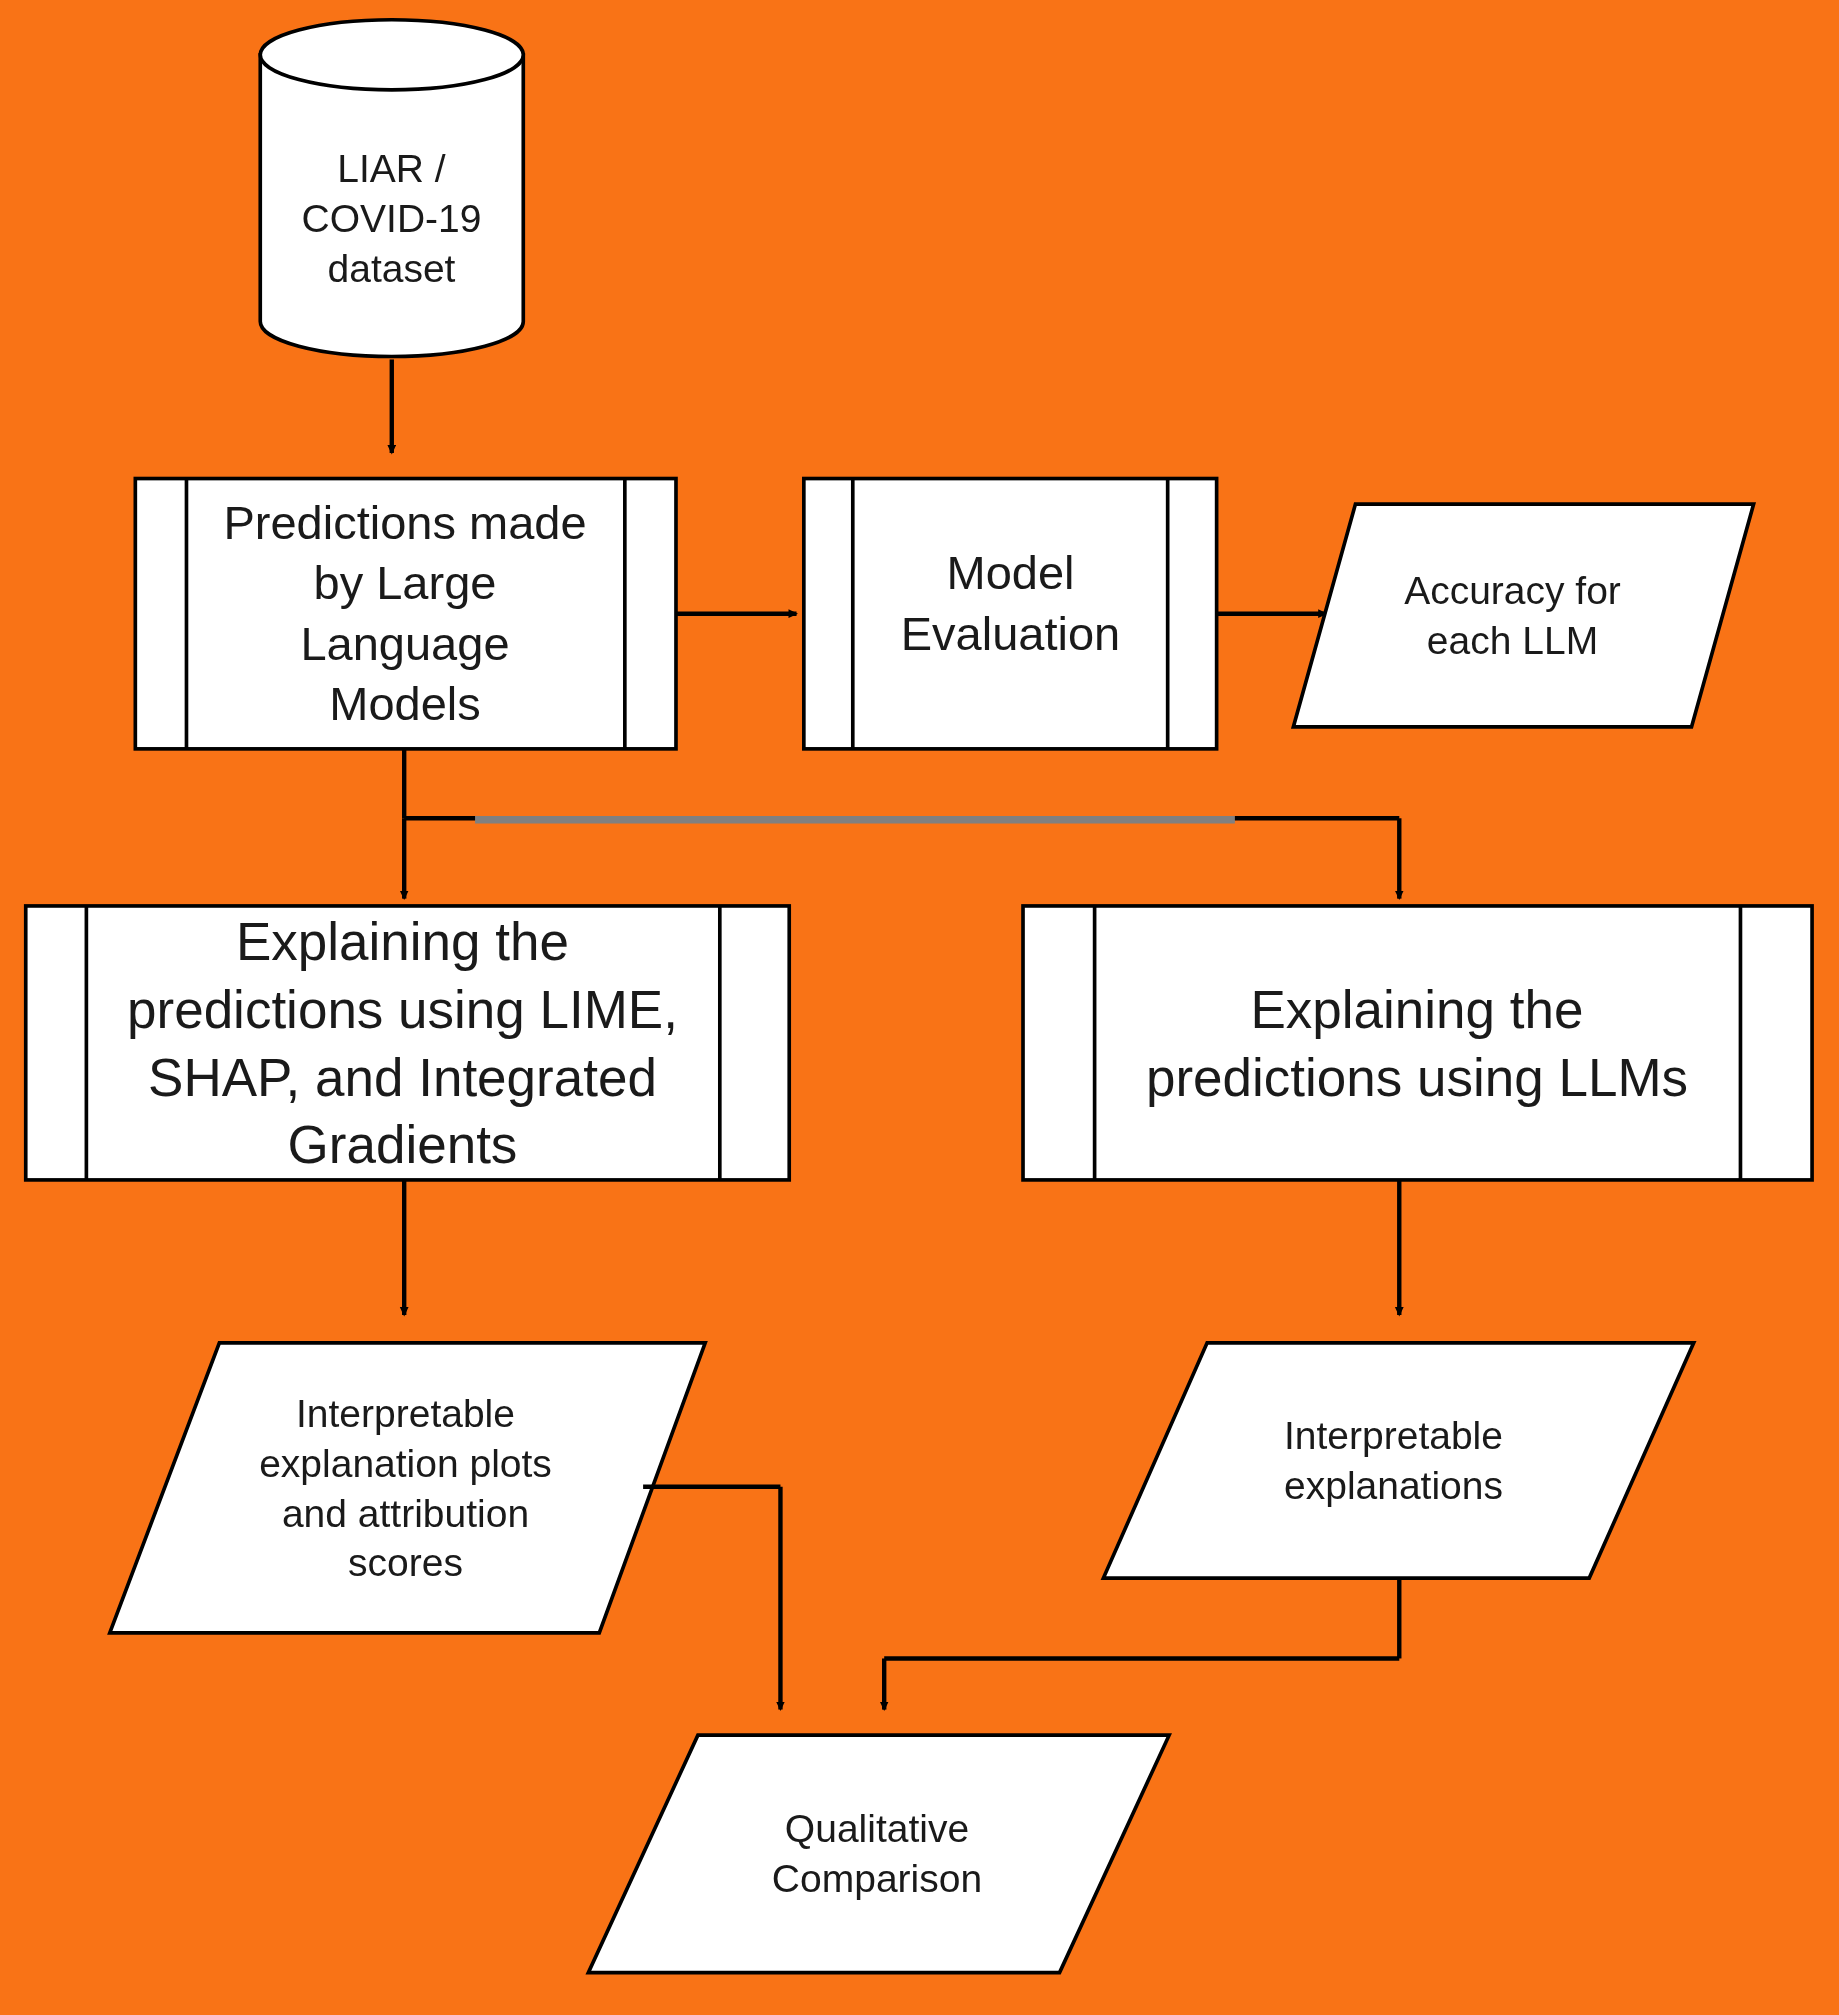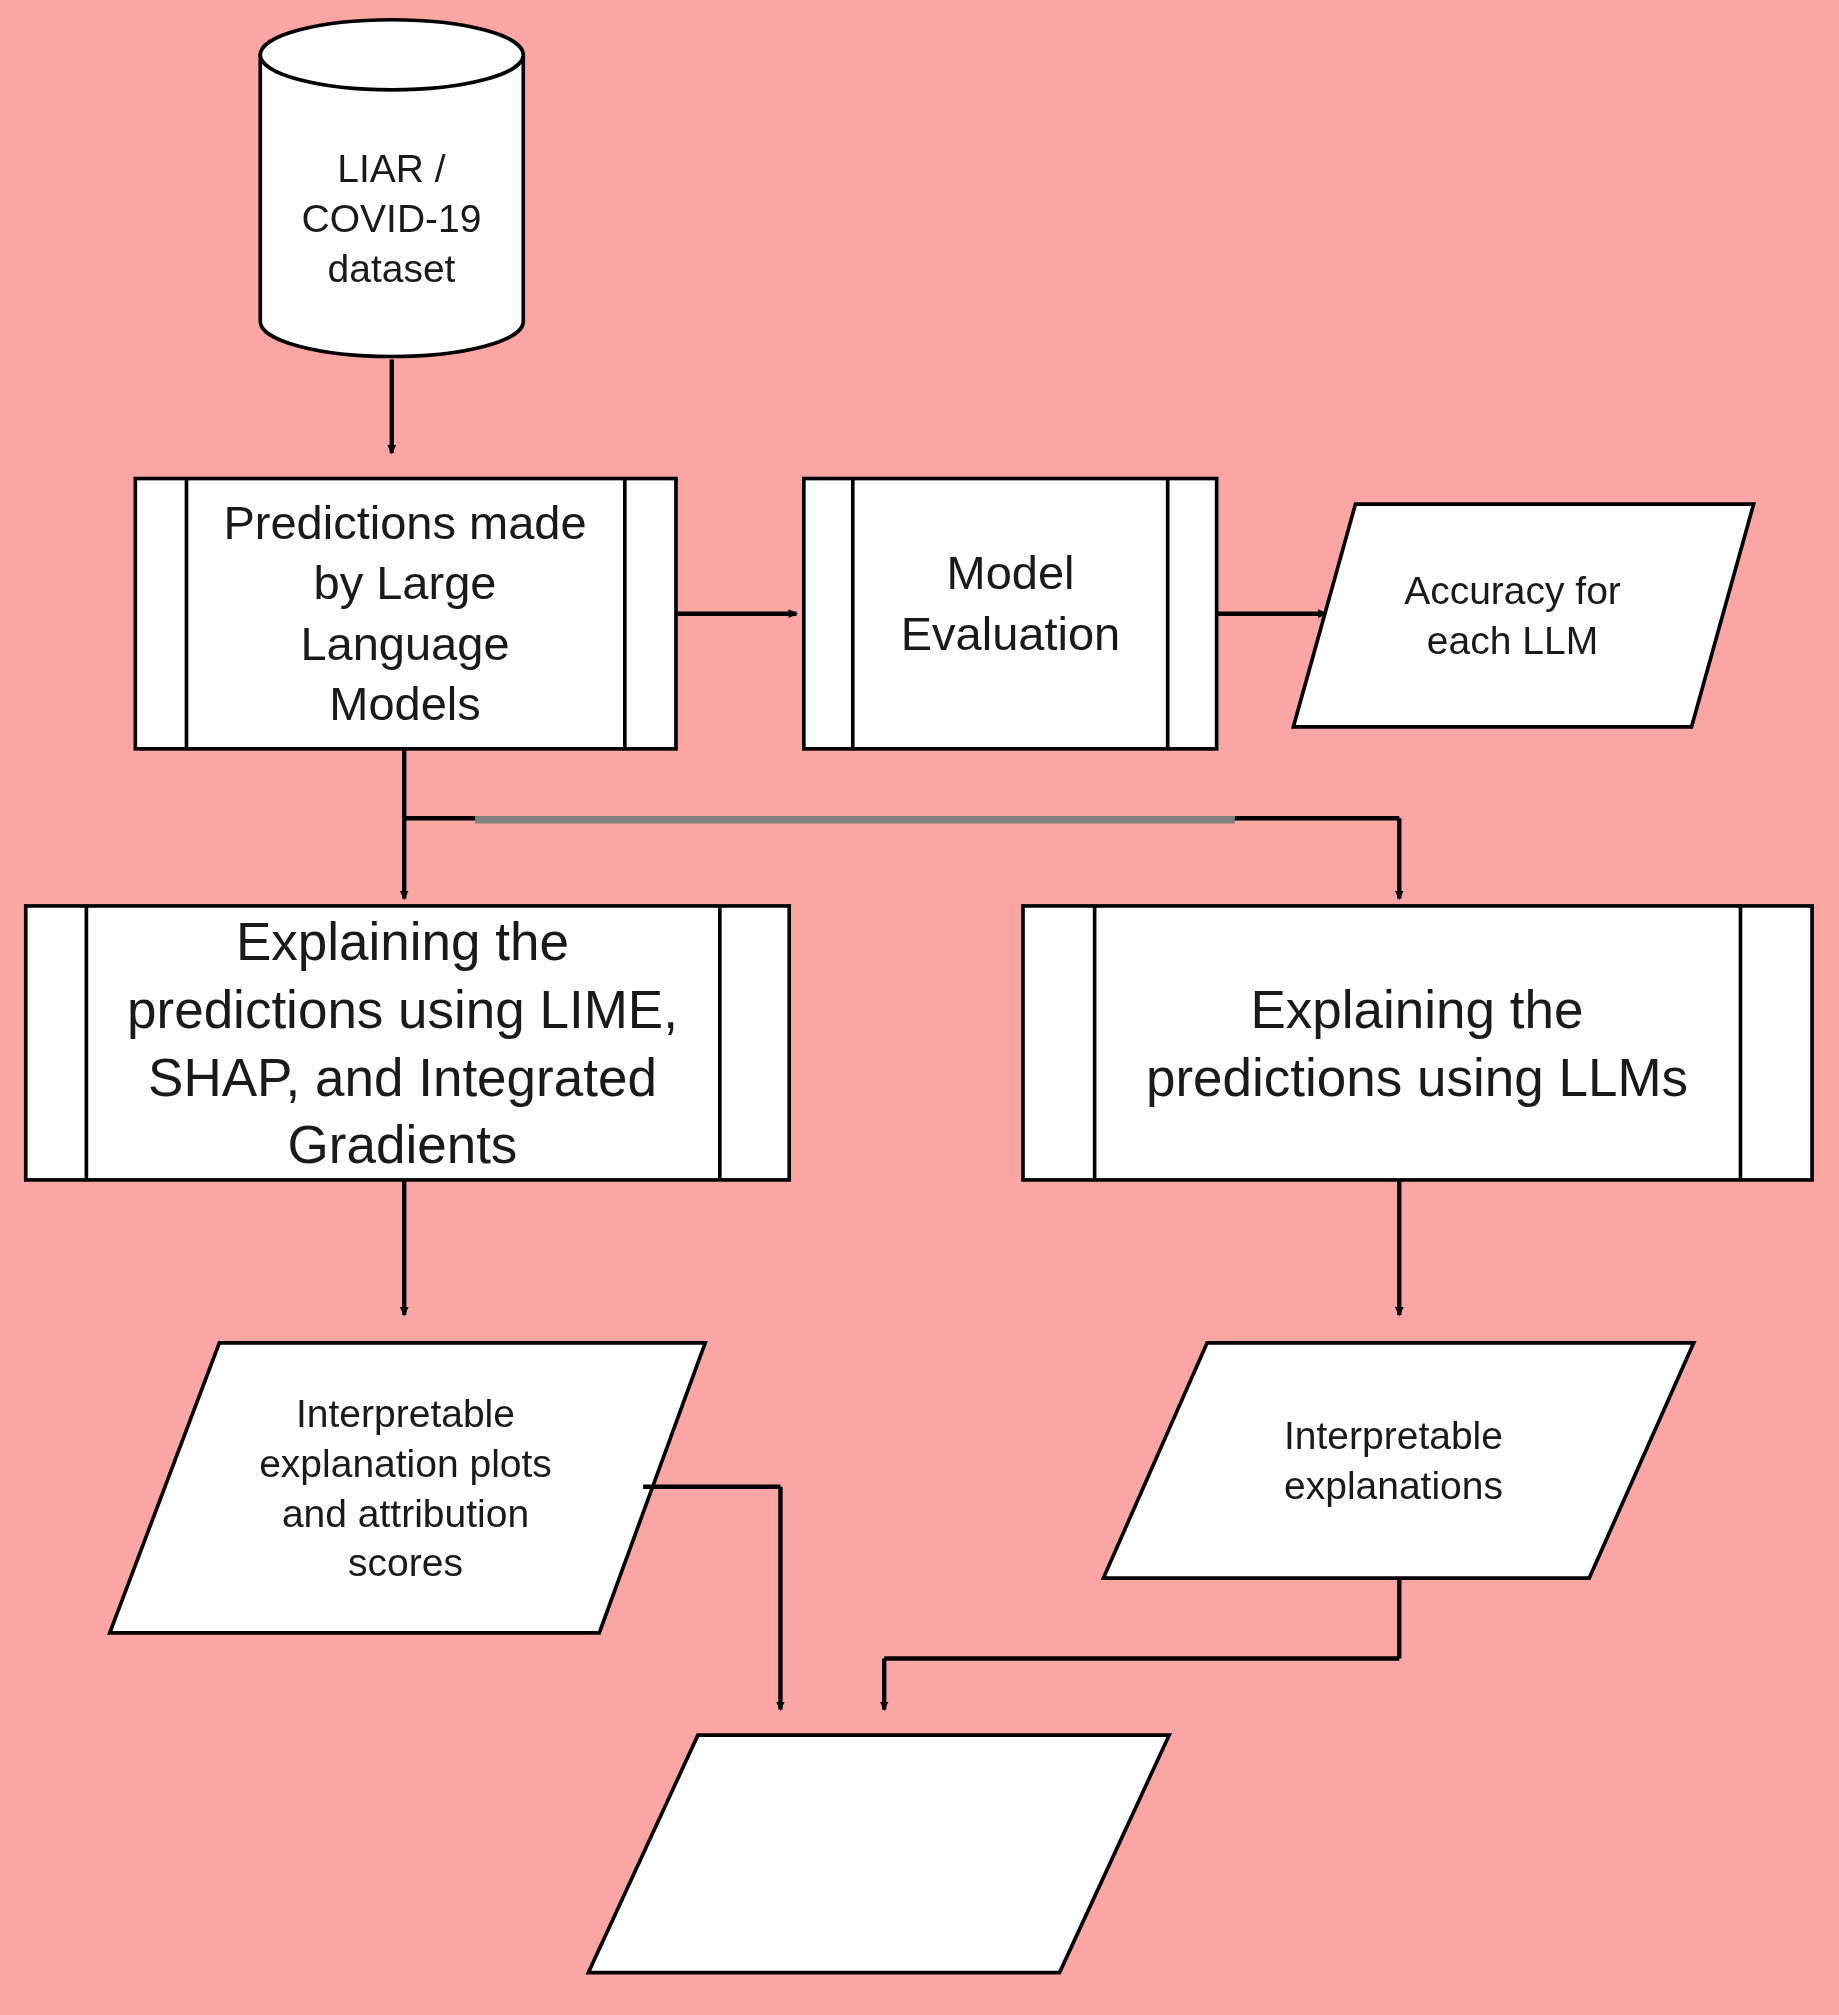--- a/index.html
+++ b/index.html
@@ -8,21 +8,21 @@
     background: #ffffff;
   }
   body {
     font-family: "Liberation Sans", sans-serif;
     color: #000000;
   }
   #canvas {
     position: relative;
     width: 1840px;
     height: 2015px;
-    background: #fca5a5;
+    background: #f97316;
     overflow: hidden;
   }
   svg.layer {
     position: absolute;
     left: 0;
     top: 0;
     width: 1840px;
     height: 2015px;
   }
   .node-text {
@@ -154,15 +154,17 @@
 predictions using LLMs</div>
 
   <div class="node-text t-io" style="left:128px; top:1348px; width:555px; height:281px;">Interpretable
 explanation plots
 and attribution
 scores</div>
 
   <div class="node-text t-io" style="left:1116px; top:1348px; width:555px; height:226px;">Interpretable
 explanations</div>
 
+  <div class="node-text t-io" style="left:603px; top:1739px; width:548px; height:230px;">Qualitative
+Comparison</div>
 
 </div>
 
 
 </body></html>

